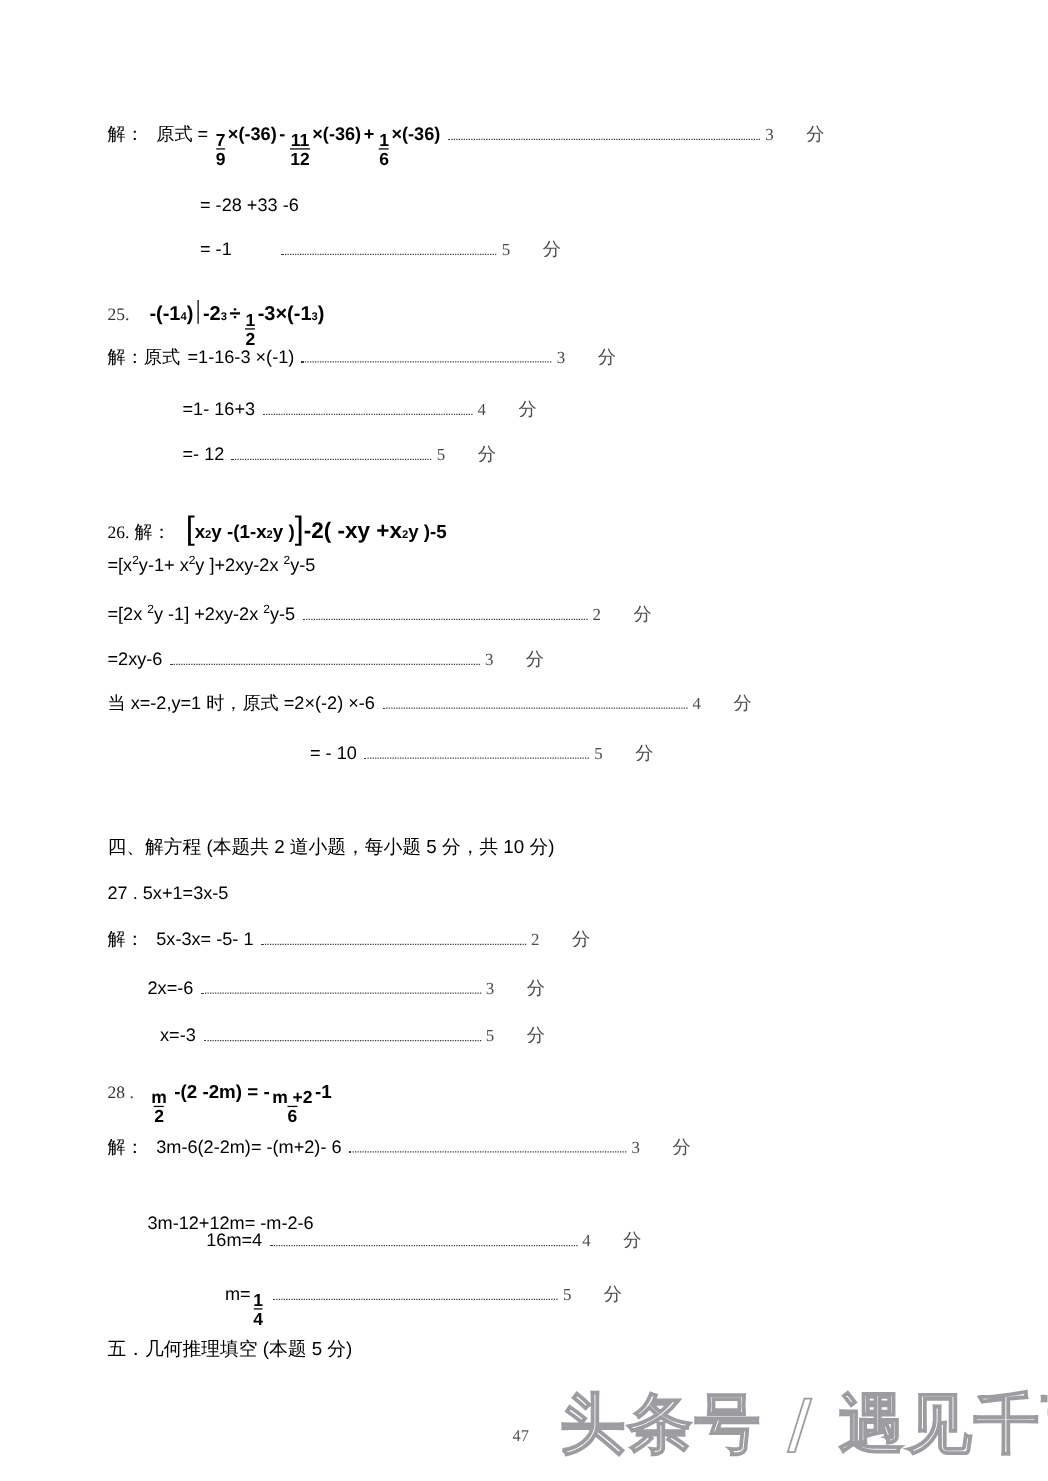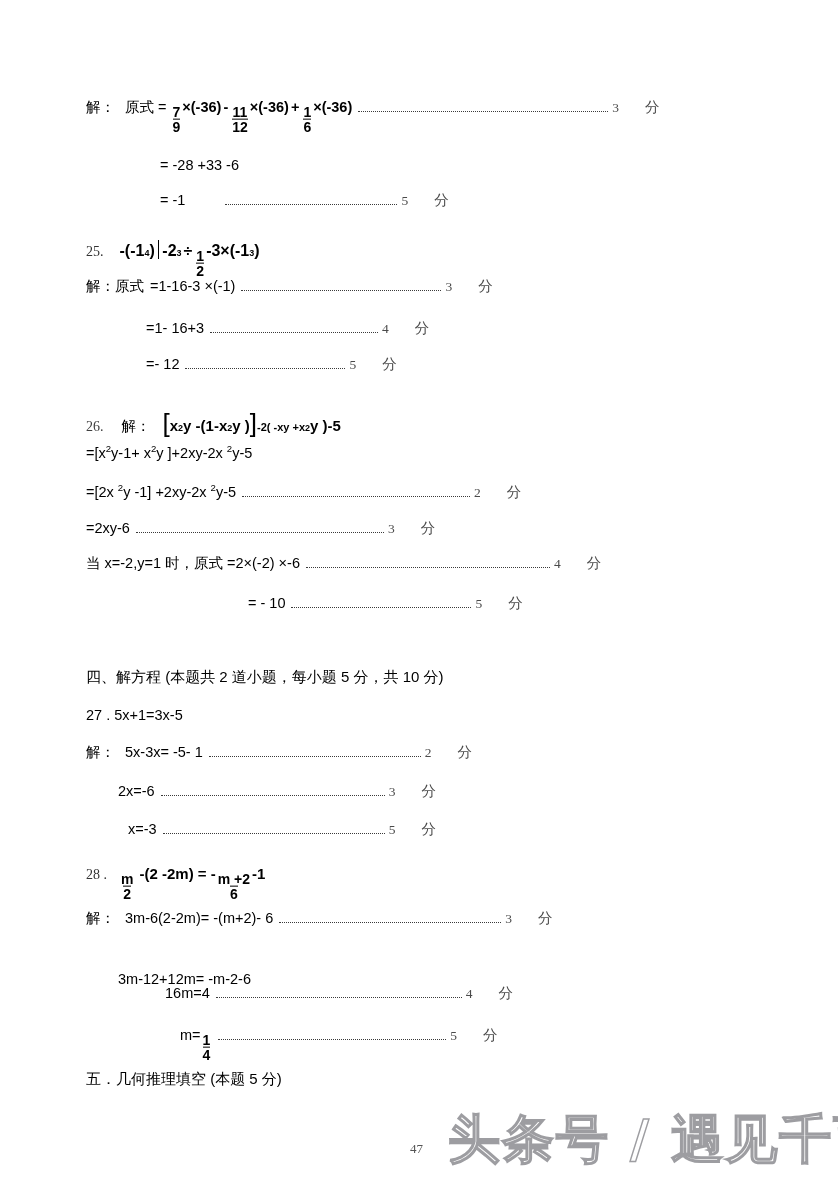--- a/index.html
+++ b/index.html
@@ -200,30 +200,30 @@
   </div>
 
   <div class="row" style="left:146px; top:357px;">
     <span>=- 12</span>
     <span class="leader" style="width:160px;"></span>
     <span class="score-num">5</span>
     <span class="score-unit">分</span>
   </div>
 
   <div class="row" style="left:86px; top:398px;">
-    <span class="score-num" style="font-size:14px; color:#404040; margin-right:18px;">26.</span>
+    <span class="score-num" style="font-size:14px; color:#000000; margin-right:4px;">26.</span>
     <span style="margin-right:12px;">解：</span>
     <span class="bigbr">[</span>
     <span class="bold" style="font-size:15px;">x</span>
       <sup class="sm">2</sup>
       <span class="bold" style="font-size:15px;">y -(1-x</span>
       <sup class="sm">2</sup>
       <span class="bold" style="font-size:15px;">y )</span>
     <span class="bigbr">]</span>
-    <span class="bold" style="font-size:11px;">-2( -xy +x</span>
+    <span class="bold" style="font-size:18px;">-2( -xy +x</span>
       <sup class="sm">2</sup>
       <span class="bold" style="font-size:15px;margin-top:20px;">y )-5</span>
   </div>
 
   <div class="row" style="left:86px; top:444px;">
     <span>=[x<sup class="smn">2</sup>y-1+ x<sup class="smn">2</sup>y ]+2xy-2x <sup class="smn">2</sup>y-5</span>
   </div>
 
   <div class="row" style="left:86px; top:483px;text-align:right;">
     <span>=[2x <sup class="smn">2</sup>y -1] +2xy-2x <sup class="smn">2</sup>y-5</span>

